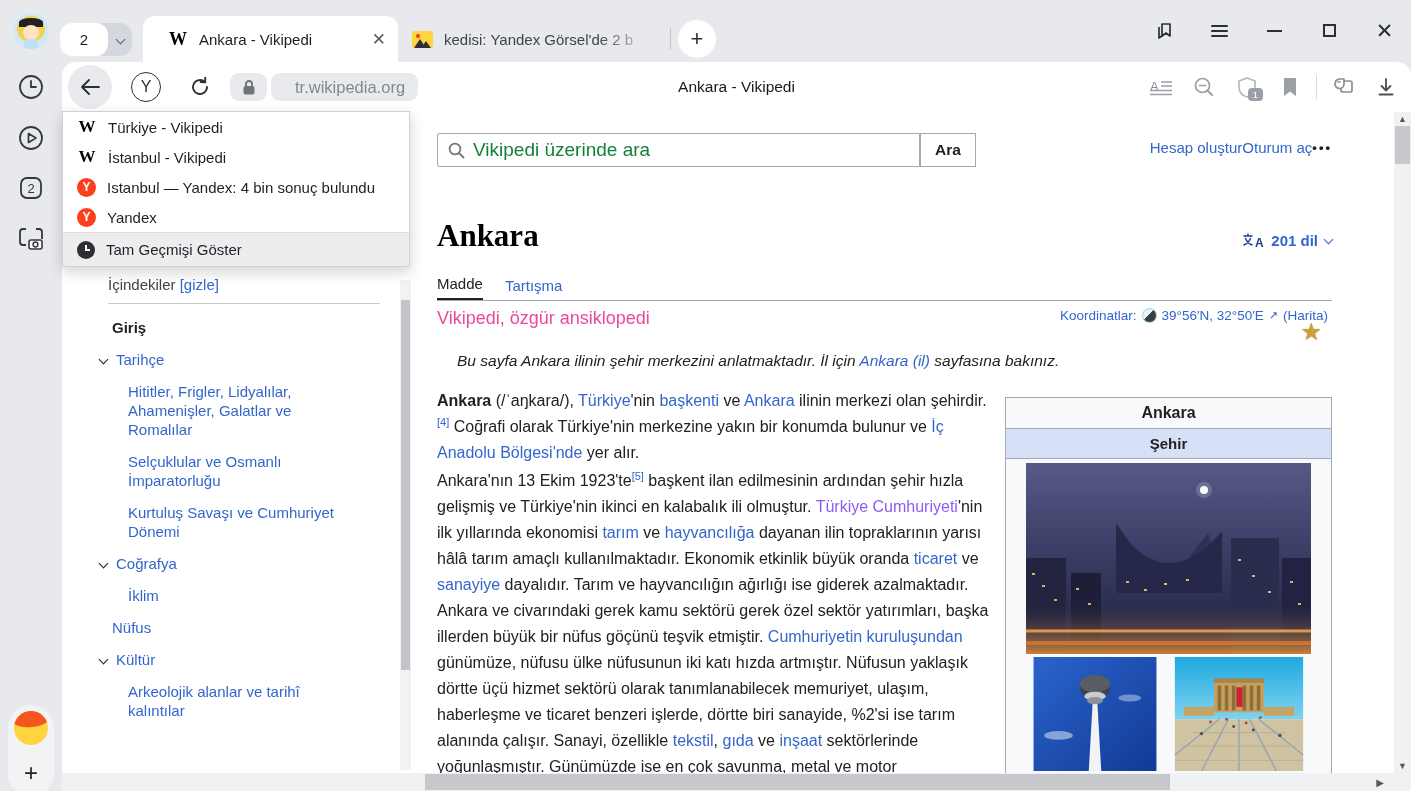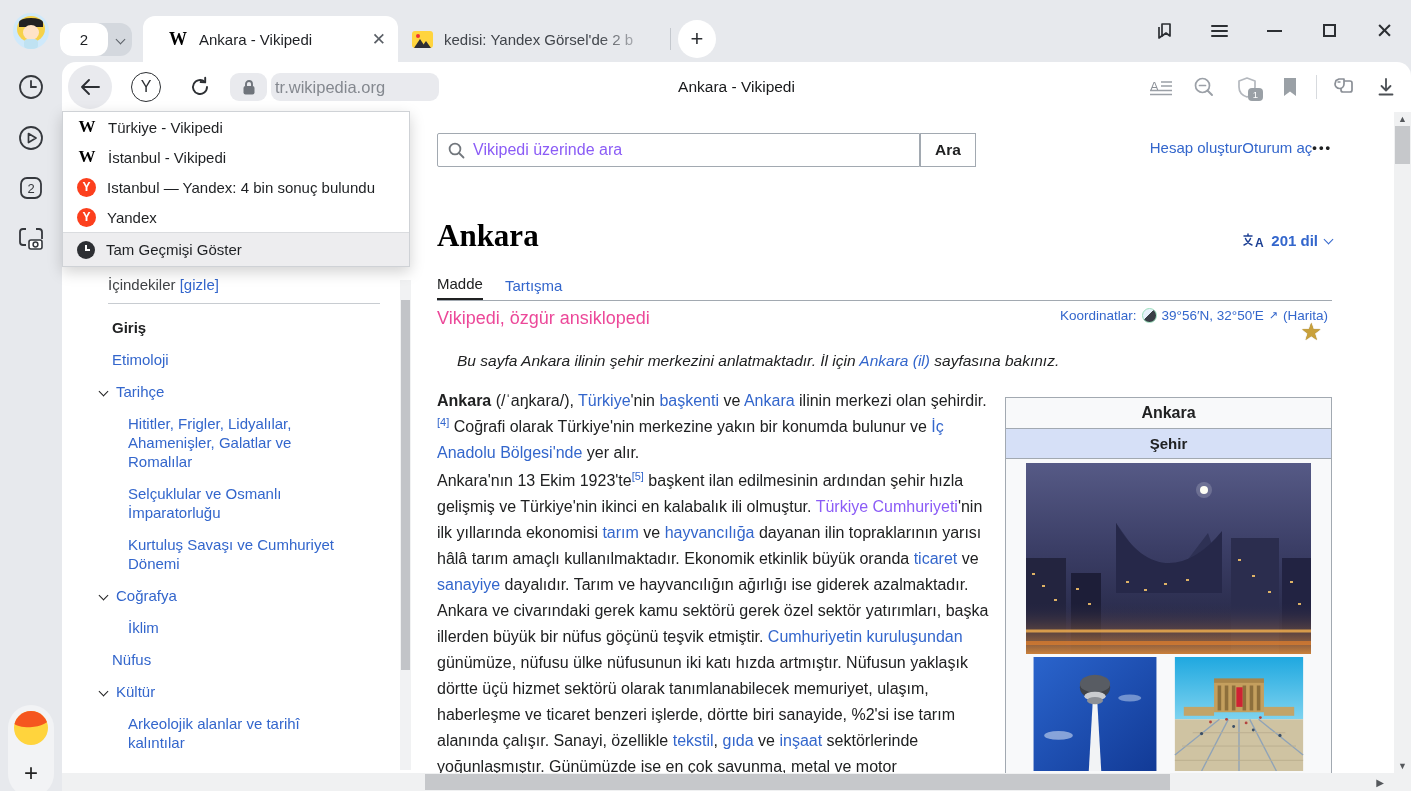--- a/index.html
+++ b/index.html
@@ -63,21 +63,21 @@
 
   
   .toolbar { position:absolute; top:0; left:0; right:0; height:50px; }
   .tool { position:absolute; top:3px; width:44px; height:44px; display:flex; align-items:center; justify-content:center; color:#4c5055; }
   .back-btn { left:6px; background:#e9eaee; border-radius:50%; }
   .ybtn { left:62px; }
   .ybtn .yc { width:30px; height:30px; border:1.7px solid #2c2f33; border-radius:50%; display:flex; align-items:center; justify-content:center; font-size:16px; color:#2c2f33; }
   .refresh { left:116px; font-size:22px; color:#2c2f33; }
   .pill { position:absolute; top:11px; height:28px; background:#e9eaee; border-radius:9px; display:flex; align-items:center; }
   .lock-pill { left:168px; width:37px; justify-content:center; }
-  .url-pill { left:209px; width:168px; padding:0 4px; font-size:16.5px; color:#84888f; }
+  .url-pill { left:209px; width:147px; padding:0 24px; font-size:16.5px; color:#84888f; }
   .page-title { position:absolute; left:300px; right:300px; top:0; height:50px; display:flex; align-items:center; justify-content:center; font-size:15.5px; color:#17181a; }
   .right-tools { position:absolute; right:8px; top:3px; height:44px; display:flex; align-items:center; gap:9px; }
   .rt { width:34px; height:34px; display:flex; align-items:center; justify-content:center; position:relative; color:#8a8f96; }
   .shield-badge { position:absolute; right:1px; bottom:3px; min-width:15px; height:13px; border-radius:4px; background:#9aa0a6; color:#fff; font-size:9.5px; display:flex; align-items:center; justify-content:center; padding:0 2px; }
   .tool-divider { width:1px; height:24px; background:#d7dade; }
 
   
   .history-menu { position:absolute; left:62px; top:111px; width:348px; background:#fff;
                   border:1px solid #cfd2d6; box-shadow:0 5px 14px rgba(0,0,0,.18); z-index:50; }
   .hm-item { height:30px; display:flex; align-items:center; gap:11px; padding:0 14px; font-size:15px; color:#1e2023; }
@@ -86,21 +86,21 @@
   .hm-y { width:19px; height:19px; border-radius:50%; background:#fc3f1d; color:#fff; font-weight:bold; font-size:12px; display:flex; align-items:center; justify-content:center; flex:none; }
   .hm-clock { width:18px; height:18px; border-radius:50%; background:#2d2f33; position:relative; flex:none; }
   .hm-clock:before { content:""; position:absolute; left:8px; top:4px; width:2px; height:6px; background:#fff; }
   .hm-clock:after { content:""; position:absolute; left:8px; top:8px; width:5px; height:2px; background:#fff; }
 
   
   .content { position:absolute; top:50px; left:0; right:17px; bottom:18px; overflow:hidden; background:#fff; }
 
   
   .search-box { position:absolute; left:375px; top:21px; width:483px; height:34px; border:1px solid #a2a9b1; border-radius:2px 0 0 2px; display:flex; align-items:center; padding:0 10px; gap:8px; }
-  .search-box .ph { color:#8b5cf6; font-size:16px; }
+  .search-box .ph { color:#15803d; font-size:19px; }
   .search-btn { position:absolute; left:858px; top:21px; width:56px; height:34px; border:1px solid #a2a9b1; background:#fff; font-weight:bold; font-size:15.5px; color:#202122; display:flex; align-items:center; justify-content:center; }
   .account-row { position:absolute; top:27px; right:62px; display:flex; align-items:center; font-size:15px; }
   .account-row .lnk { color:#3366cc; }
   .account-row .dots { color:#202122; font-size:13px; letter-spacing:2px; font-weight:bold; }
 
   .art-title { position:absolute; left:375px; top:106px; font-family:"Liberation Serif","DejaVu Serif",serif; font-size:31px; color:#000; }
   .lang-btn { position:absolute; right:62px; top:120px; display:flex; align-items:center; gap:7px; color:#36c; font-size:15px; font-weight:bold; }
   .lang-btn .chev { margin-top:-3px; }
 
   .page-tabs { position:absolute; left:375px; right:62px; top:163px; height:26px; border-bottom:1px solid #a2a9b1; display:flex; font-size:15px;align-items:flex-end; }
@@ -379,21 +379,20 @@
       <p class="para p2"><span>Ankara'nın 13 Ekim 1923'te</span><sup class="a">[5]</sup><span> başkent ilan edilmesinin ardından şehir hızla gelişmiş ve Türkiye'nin ikinci en kalabalık ili olmuştur. </span><span class="v">Türkiye Cumhuriyeti</span><span>'nin ilk yıllarında ekonomisi </span><span class="a">tarım</span><span> ve </span><span class="a">hayvancılığa</span><span> dayanan ilin topraklarının yarısı hâlâ tarım amaçlı kullanılmaktadır. Ekonomik etkinlik büyük oranda </span><span class="a">ticaret</span><span> ve </span><span class="a">sanayiye</span><span> dayalıdır. Tarım ve hayvancılığın ağırlığı ise giderek azalmaktadır. Ankara ve civarındaki gerek kamu sektörü gerek özel sektör yatırımları, başka illerden büyük bir nüfus göçünü teşvik etmiştir. </span><span class="a">Cumhuriyetin kuruluşundan</span><span> günümüze, nüfusu ülke nüfusunun iki katı hızda artmıştır. Nüfusun yaklaşık dörtte üçü hizmet sektörü olarak tanımlanabilecek memuriyet, ulaşım, haberleşme ve ticaret benzeri işlerde, dörtte biri sanayide, %2'si ise tarım alanında çalışır. Sanayi, özellikle </span><span class="a">tekstil</span><span>, </span><span class="a">gıda</span><span> ve </span><span class="a">inşaat</span><span> sektörlerinde yoğunlaşmıştır. Günümüzde ise en çok savunma, metal ve motor sektörlerinde</span></p>
 
       <div class="toc">
         <div class="toc-head">
           <span>İçindekiler</span>
           <span class="a">[gizle]</span>
         </div>
         <hr>
         <ul>
           <li class="top bold">Giriş</li>
-          <li class="top">Etimoloji</li>
           <li class="parent">
               <span class="chev"></span>
               <span>Tarihçe</span>
             </li>
           <li class="sub">Hititler, Frigler, Lidyalılar, Ahamenişler, Galatlar ve Romalılar</li>
           <li class="sub">Selçuklular ve Osmanlı İmparatorluğu</li>
           <li class="sub">Kurtuluş Savaşı ve Cumhuriyet Dönemi</li>
           <li class="parent">
               <span class="chev"></span>
               <span>Coğrafya</span>

